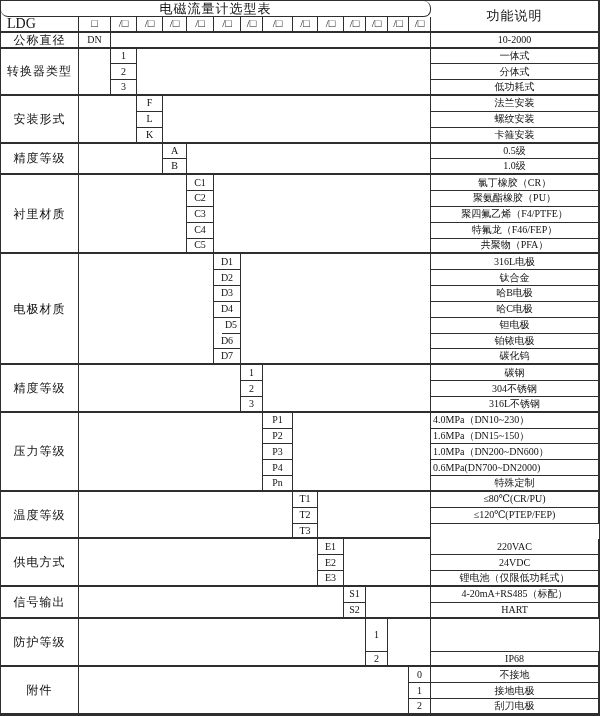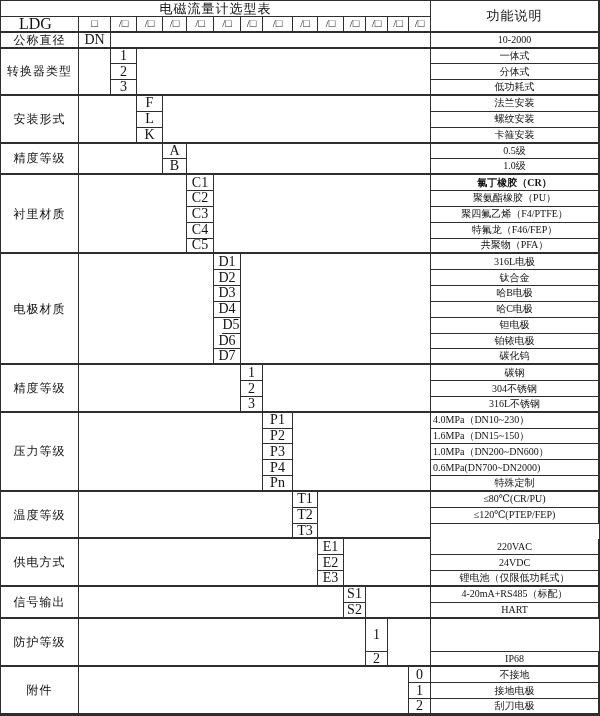--- a/index.html
+++ b/index.html
@@ -19,33 +19,33 @@
     box-sizing:border-box;
     border-right:1px solid #2e2e2e;
     border-bottom:1px solid #2e2e2e;
     display:flex;align-items:center;justify-content:center;
     font-size:12px;line-height:1;
     white-space:nowrap;overflow:hidden;
   }
   .grp{border-bottom-width:2px;}
   .title{font-size:13px;letter-spacing:1px;}
   .fn-header{font-size:13px;letter-spacing:1px;}
-  .ldg{justify-content:flex-start;padding-left:18px;font-size:16px;}
+  .ldg{justify-content:flex-start;padding-left:6px;font-size:14px;}
   .label{letter-spacing:1px;}
-  .code{font-size:14px;}
+  .code{font-size:10px;}
   .slot{font-size:11px;letter-spacing:0;}
   .desc{font-size:10px;}
   .desc.left{justify-content:flex-start;padding-left:2px;}
   .filler{background:#ffffff;}
 </style>
 </head>
 <body>
 
 <div class="wrap">
-    <div class="cell title" style="grid-area: 1 / 1 / span 1 / span 15;">电磁流量计选型表</div>
+    <div class="cell title" style="grid-area: 1 / 1 / span 1 / span 15; border-radius: 7px;">电磁流量计选型表</div>
     <div class="cell fn-header grp" style="grid-area: 1 / 16 / span 2 / span 1;">功能说明</div>
     <div class="cell ldg grp" style="grid-area: 2 / 1 / span 1 / span 1;">LDG</div>
     <div class="cell code slot grp" style="grid-area: 2 / 2 / span 1 / span 1;">□</div>
     <div class="cell code slot grp" style="grid-area: 2 / 3 / span 1 / span 1;">/□</div>
     <div class="cell code slot grp" style="grid-area: 2 / 4 / span 1 / span 1;">/□</div>
     <div class="cell code slot grp" style="grid-area: 2 / 5 / span 1 / span 1;">/□</div>
     <div class="cell code slot grp" style="grid-area: 2 / 6 / span 1 / span 1;">/□</div>
     <div class="cell code slot grp" style="grid-area: 2 / 7 / span 1 / span 1;">/□</div>
     <div class="cell code slot grp" style="grid-area: 2 / 8 / span 1 / span 1;">/□</div>
     <div class="cell code slot grp" style="grid-area: 2 / 9 / span 1 / span 1;">/□</div>
@@ -80,21 +80,21 @@
     <div class="cell label grp" style="grid-area: 10 / 1 / span 2 / span 1;">精度等级</div>
     <div class="cell filler grp" style="grid-area: 10 / 2 / span 2 / span 3;"></div>
     <div class="cell code" style="grid-area: 10 / 5 / span 1 / span 1;">A</div>
     <div class="cell desc" style="grid-area: 10 / 16 / span 1 / span 1;">0.5级</div>
     <div class="cell code grp" style="grid-area: 11 / 5 / span 1 / span 1;">B</div>
     <div class="cell desc grp" style="grid-area: 11 / 16 / span 1 / span 1;">1.0级</div>
     <div class="cell filler grp" style="grid-area: 10 / 6 / span 2 / span 10;"></div>
     <div class="cell label grp" style="grid-area: 12 / 1 / span 5 / span 1;">衬里材质</div>
     <div class="cell filler grp" style="grid-area: 12 / 2 / span 5 / span 4;"></div>
     <div class="cell code" style="grid-area: 12 / 6 / span 1 / span 1;">C1</div>
-    <div class="cell desc" style="grid-area: 12 / 16 / span 1 / span 1; font-weight: bold;">氯丁橡胶（CR）</div>
+    <div class="cell desc" style="grid-area: 12 / 16 / span 1 / span 1;">氯丁橡胶（CR）</div>
     <div class="cell code" style="grid-area: 13 / 6 / span 1 / span 1;">C2</div>
     <div class="cell desc" style="grid-area: 13 / 16 / span 1 / span 1;">聚氨酯橡胶（PU）</div>
     <div class="cell code" style="grid-area: 14 / 6 / span 1 / span 1;">C3</div>
     <div class="cell desc" style="grid-area: 14 / 16 / span 1 / span 1;">聚四氟乙烯（F4/PTFE）</div>
     <div class="cell code" style="grid-area: 15 / 6 / span 1 / span 1;">C4</div>
     <div class="cell desc" style="grid-area: 15 / 16 / span 1 / span 1;">特氟龙（F46/FEP）</div>
     <div class="cell code grp" style="grid-area: 16 / 6 / span 1 / span 1;">C5</div>
     <div class="cell desc grp" style="grid-area: 16 / 16 / span 1 / span 1;">共聚物（PFA）</div>
     <div class="cell filler grp" style="grid-area: 12 / 7 / span 5 / span 9;"></div>
     <div class="cell label grp" style="grid-area: 17 / 1 / span 7 / span 1;">电极材质</div>

